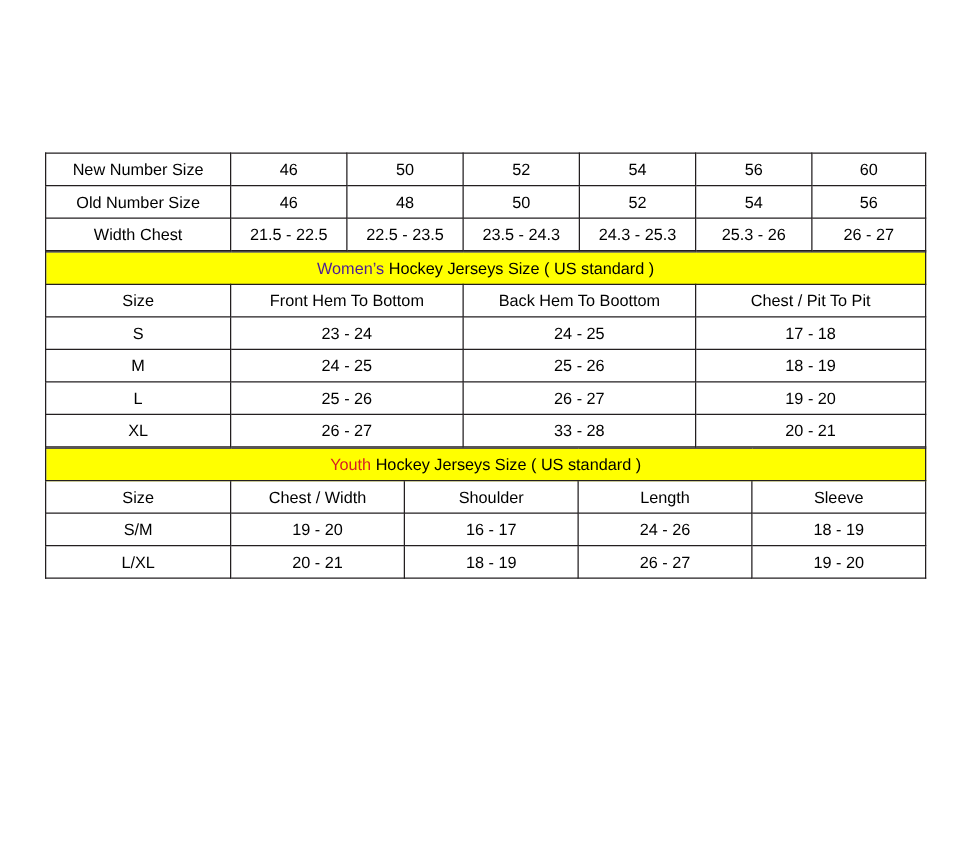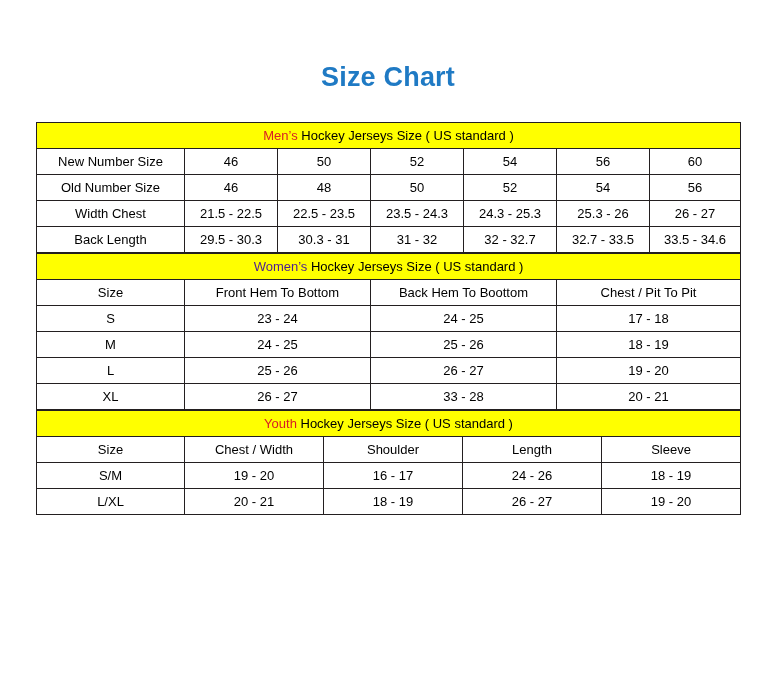--- a/index.html
+++ b/index.html
@@ -72,38 +72,34 @@
   }
   .rowlabel-bold {
     font-weight: bold;
   }
 </style>
 </head>
 <body>
 
 <div class="page">
 
-  <div class="title">Size Chart</div>
 
   <div class="chart-wrap">
 
     <table class="size-table">
       <colgroup>
         <col style="width:148px">
         <col style="width:93px">
         <col style="width:93px">
         <col style="width:93px">
         <col style="width:93px">
         <col style="width:93px">
         <col style="width:91px">
       </colgroup>
       <tbody>
-        <tr class="section-head">
-          <td colspan="7"><span class="sec-accent-men">Men’s</span><span class="sec-rest"> Hockey Jerseys Size ( US standard )</span></td>
-        </tr>
         <tr>
           <td class="rowlabel">New Number Size</td>
           <td>46</td>
           <td>50</td>
           <td>52</td>
           <td>54</td>
           <td>56</td>
           <td>60</td>
         </tr>
         <tr>
@@ -116,29 +112,20 @@
           <td>56</td>
         </tr>
         <tr>
           <td class="rowlabel">Width Chest</td>
           <td>21.5 - 22.5</td>
           <td>22.5 - 23.5</td>
           <td>23.5 - 24.3</td>
           <td>24.3 - 25.3</td>
           <td>25.3 - 26</td>
           <td>26 - 27</td>
-        </tr>
-        <tr>
-          <td class="rowlabel">Back Length</td>
-          <td>29.5 - 30.3</td>
-          <td>30.3 - 31</td>
-          <td>31 - 32</td>
-          <td>32 - 32.7</td>
-          <td>32.7 - 33.5</td>
-          <td>33.5 - 34.6</td>
         </tr>
       </tbody>
     </table>
 
     <table class="size-table">
       <colgroup>
         <col style="width:148px">
         <col style="width:186px">
         <col style="width:186px">
         <col style="width:184px">

